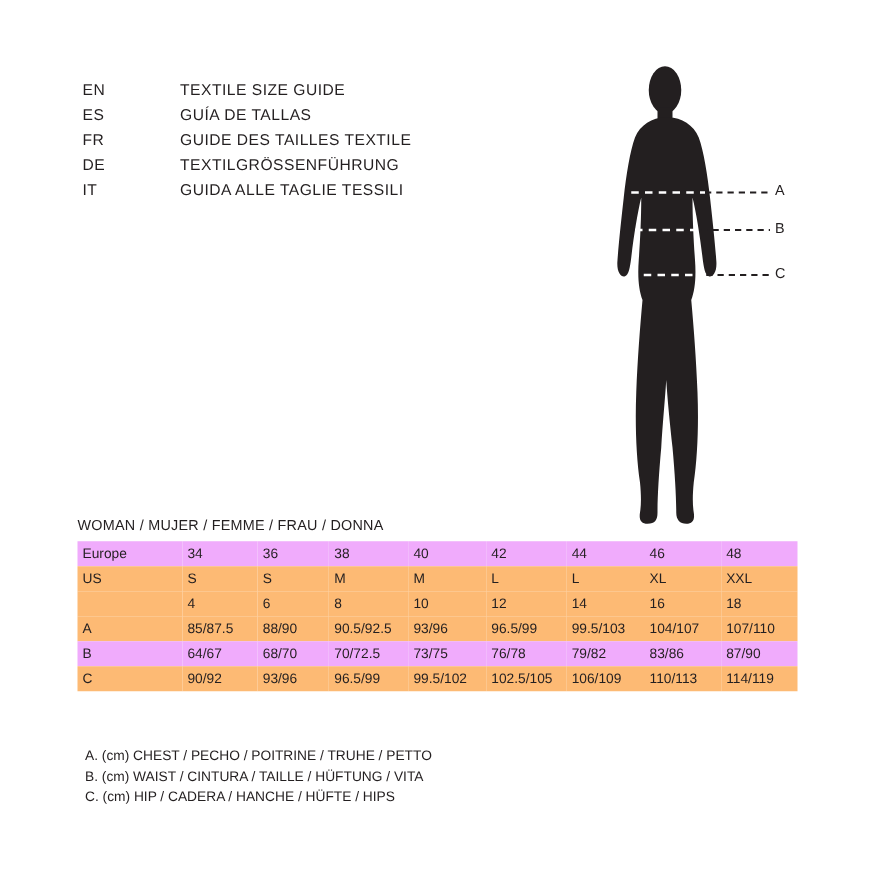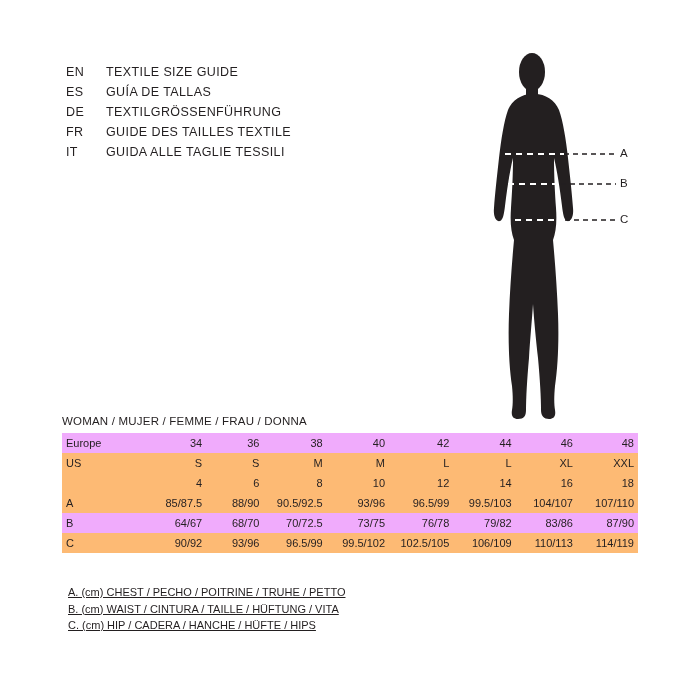--- a/index.html
+++ b/index.html
@@ -26,20 +26,21 @@
     left: 66px;
     top: 62px;
     width: 400px;
   }
   .lang-row {
     display: flex;
     align-items: flex-start;
     height: 20px;
     line-height: 20px;
     white-space: nowrap;
+    gap: 38px;
   }
   .lang-code {
     width: 40px;
     font-size: 12.5px;
     letter-spacing: 0.4px;
     color: #231f20;
   }
   .lang-title {
     font-size: 12.5px;
     letter-spacing: 0.4px;
@@ -103,59 +104,58 @@
   }
   .row-plain td {
     background: #f0abfc;
   }
   .col-label {
     width: 96px;
     text-align: left;
     padding-left: 6px;
   }
   .cell {
-    text-align: right;
+    text-align: left;
     width: 60px;
   }
 
   
   .notes {
     position: absolute;
     left: 68px;
-    top: 584px;
+    top: 597px;
     font-size: 11px;
     line-height: 16.5px;
     color: #231f20;
-    text-decoration: underline;
   }
   .note-line {
     white-space: nowrap;
   }
 </style>
 </head>
 <body>
 
 <div class="page">
 
   <div class="lang-block">
     <div class="lang-row">
       <span class="lang-code">EN</span>
       <span class="lang-title">TEXTILE SIZE GUIDE</span>
     </div>
     <div class="lang-row">
       <span class="lang-code">ES</span>
       <span class="lang-title">GUÍA DE TALLAS</span>
     </div>
     <div class="lang-row">
+      <span class="lang-code">FR</span>
+      <span class="lang-title">GUIDE DES TAILLES TEXTILE</span>
+    </div>
+    <div class="lang-row">
       <span class="lang-code">DE</span>
       <span class="lang-title">TEXTILGRÖSSENFÜHRUNG</span>
-    </div>
-    <div class="lang-row">
-      <span class="lang-code">FR</span>
-      <span class="lang-title">GUIDE DES TAILLES TEXTILE</span>
     </div>
     <div class="lang-row">
       <span class="lang-code">IT</span>
       <span class="lang-title">GUIDA ALLE TAGLIE TESSILI</span>
     </div>
   </div>
 
   <div class="figure-wrap">
     <svg class="figure-svg" width="180" height="380" viewBox="0 0 180 380">
 

